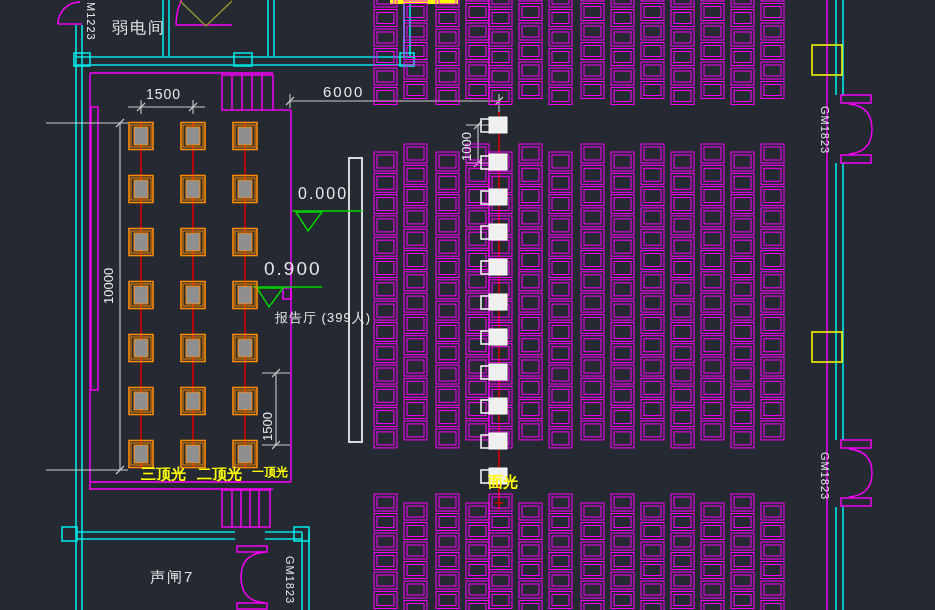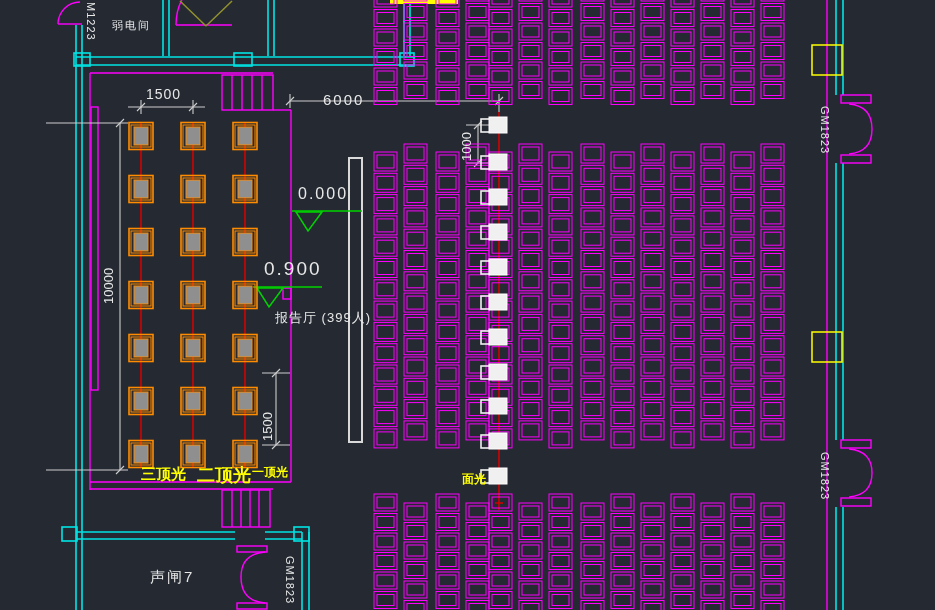--- a/index.html
+++ b/index.html
@@ -944,31 +944,31 @@
         <rect x="489" y="364" width="18" height="16" stroke="#ffffff" fill="#f0f0f0" stroke-width="1"></rect>
         <rect x="481" y="400" width="9" height="13" stroke="#f0f0f0" fill="none" stroke-width="1.6"></rect>
         <rect x="489" y="398" width="18" height="16" stroke="#ffffff" fill="#f0f0f0" stroke-width="1"></rect>
         <rect x="481" y="435" width="9" height="13" stroke="#f0f0f0" fill="none" stroke-width="1.6"></rect>
         <rect x="489" y="433" width="18" height="16" stroke="#ffffff" fill="#f0f0f0" stroke-width="1"></rect>
         <rect x="481" y="470" width="9" height="13" stroke="#f0f0f0" fill="none" stroke-width="1.6"></rect>
         <rect x="489" y="468" width="18" height="16" stroke="#ffffff" fill="#f0f0f0" stroke-width="1"></rect>
       </g>
   </svg>
 
-  <div class="lbl cad" style="left:112px;top:20px;font-size:11px;">弱电间</div>
+  <div class="lbl cad" style="left:112px;top:20px;font-size:16px;">弱电间</div>
   <div class="lbl rot90" style="left:96px;top:2px;font-size:11px;letter-spacing:1px;">M1223</div>
   <div class="lbl" style="left:146px;top:87px;font-size:14px;letter-spacing:1px;">1500</div>
-  <div class="lbl" style="left:323px;top:92px;font-size:15px;letter-spacing:2px;">6000</div>
+  <div class="lbl" style="left:323px;top:84px;font-size:15px;letter-spacing:2px;">6000</div>
   <div class="lbl rotn90" style="left:460px;top:161px;font-size:13px;">1000</div>
   <div class="lbl rotn90" style="left:102px;top:304px;font-size:13px;">10000</div>
   <div class="lbl rotn90" style="left:261px;top:441px;font-size:13px;">1500</div>
   <div class="lbl" style="left:298px;top:186px;font-size:16px;letter-spacing:2px;">0.000</div>
   <div class="lbl" style="left:264px;top:259px;font-size:19px;letter-spacing:2px;">0.900</div>
   <div class="lbl" style="left:275px;top:311px;font-size:13px;letter-spacing:1px;">报告厅 (399人)</div>
   <div class="lbl yellow" style="left:141px;top:466px;font-size:15px;">三顶光</div>
-  <div class="lbl yellow" style="left:197px;top:466px;font-size:18px;">二顶光</div>
+  <div class="lbl yellow" style="left:197px;top:466px;font-size:15px;">二顶光</div>
   <div class="lbl yellow" style="left:252px;top:466px;font-size:12px;">一顶光</div>
-  <div class="lbl yellow" style="left:462px;top:474px;font-size:12px;font-family:Liberation Mono, monospace;">面光</div>
+  <div class="lbl yellow" style="left:488px;top:474px;font-size:15px;">面光</div>
   <div class="lbl rot90" style="left:830px;top:106px;font-size:11px;letter-spacing:1px;">GM1823</div>
   <div class="lbl rot90" style="left:830px;top:452px;font-size:11px;letter-spacing:1px;">GM1823</div>
   <div class="lbl rot90" style="left:295px;top:556px;font-size:11px;letter-spacing:1px;">GM1823</div>
   <div class="lbl cad" style="left:150px;top:569px;font-size:15px;">声闸7</div>
 </div>
 
 </body></html>

